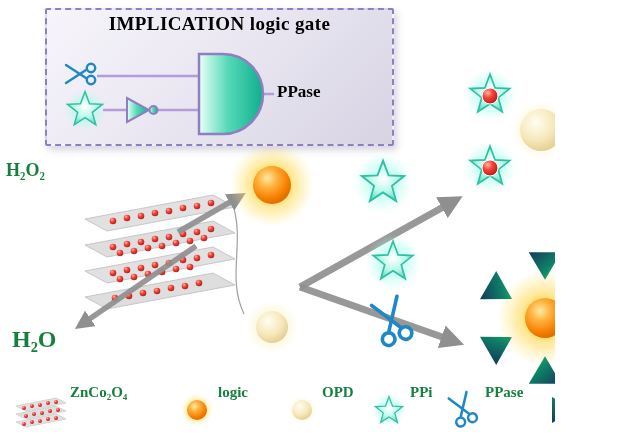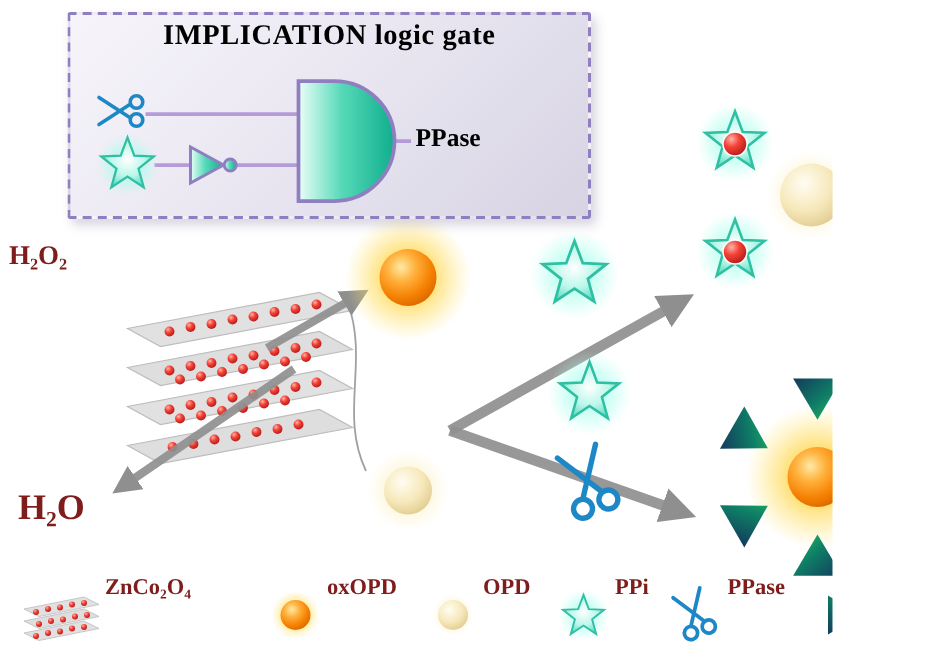--- a/index.html
+++ b/index.html
@@ -1,18 +1,18 @@
 <!DOCTYPE html>
 <html><head>
 <meta charset="utf-8">
 <style>
   html,body{margin:0;padding:0;background:#fff;}
   .canvas{position:relative;width:555px;height:441px;background:#ffffff;overflow:hidden;
           font-family:"Liberation Serif","DejaVu Serif",serif;}
-  .lbl{position:absolute;font-weight:bold;color:#7f1d1d;}
+  .lbl{position:absolute;font-weight:bold;color:#15803d;}
   .logic-box{position:absolute;left:45px;top:8px;width:345px;height:134px;
              border:2px dashed #8f7fc0;border-radius:2px;
              background:linear-gradient(135deg,#f7f5fa 0%,#e7e4f0 55%,#d7d3e3 100%);
              box-shadow:3px 4px 7px rgba(110,100,140,.28);}
   .logic-title{position:absolute;left:0;right:0;top:3px;text-align:center;
                font-size:19px;font-weight:bold;color:#000;letter-spacing:.4px;z-index:2;}
   .output{position:absolute;left:230px;top:72px;font-size:17px;font-weight:bold;color:#000;z-index:2;}
   .h2o2{left:6px;top:160px;font-size:18px;}
   .h2o{left:12px;top:326px;font-size:24px;}
   .legend-lbl{top:384px;font-size:15px;}
@@ -266,19 +266,19 @@
         <use href="#starShape" transform="translate(38,100) scale(1.15)" fill="url(#gradStar)" stroke="#2fbfa2" stroke-width="1.3"></use>
       </g>
     </svg>
     <div class="output">PPase</div>
   </div>
 
   <div class="lbl h2o2">H₂O₂</div>
   <div class="lbl h2o">H₂O</div>
 
   <div class="lbl legend-lbl" style="left:70px">ZnCo₂O₄</div>
-  <div class="lbl legend-lbl" style="left:218px">oxOPD</div>
+  <div class="lbl legend-lbl" style="left:218px">logic</div>
   <div class="lbl legend-lbl" style="left:322px">OPD</div>
   <div class="lbl legend-lbl" style="left:410px">PPi</div>
   <div class="lbl legend-lbl" style="left:485px">PPase</div>
   <div class="lbl legend-lbl" style="left:582px">Pi</div>
 
 </div>
 
 </body></html>

